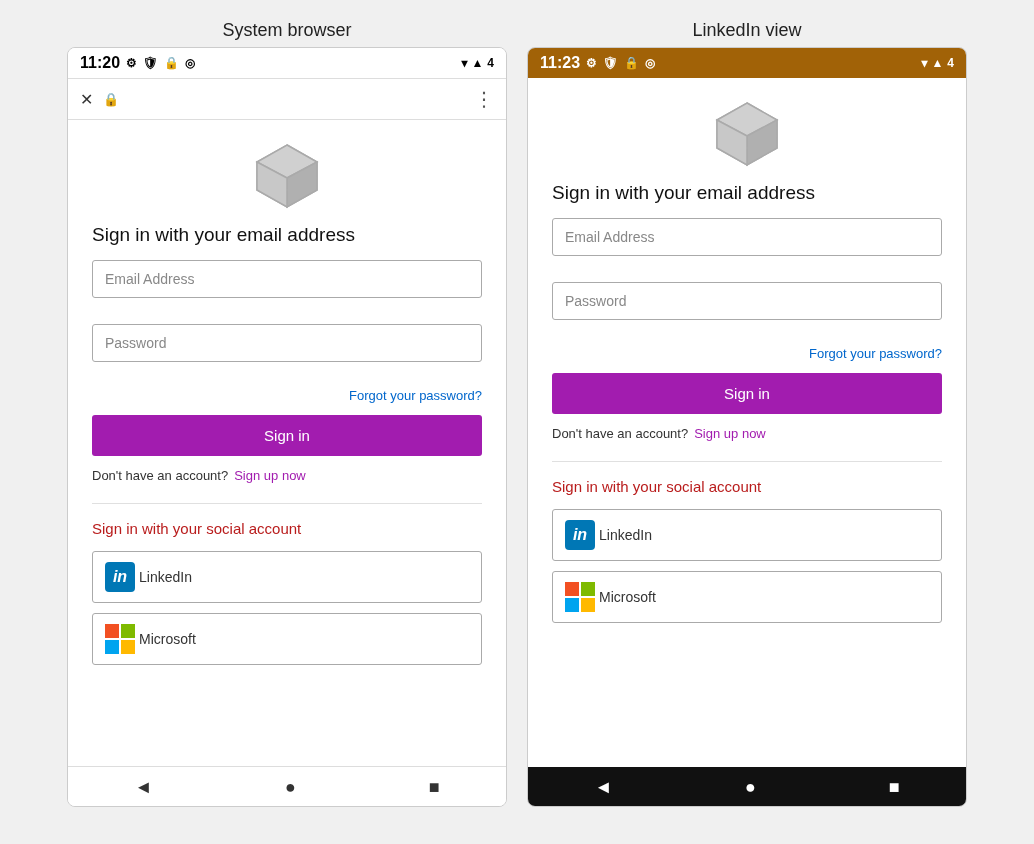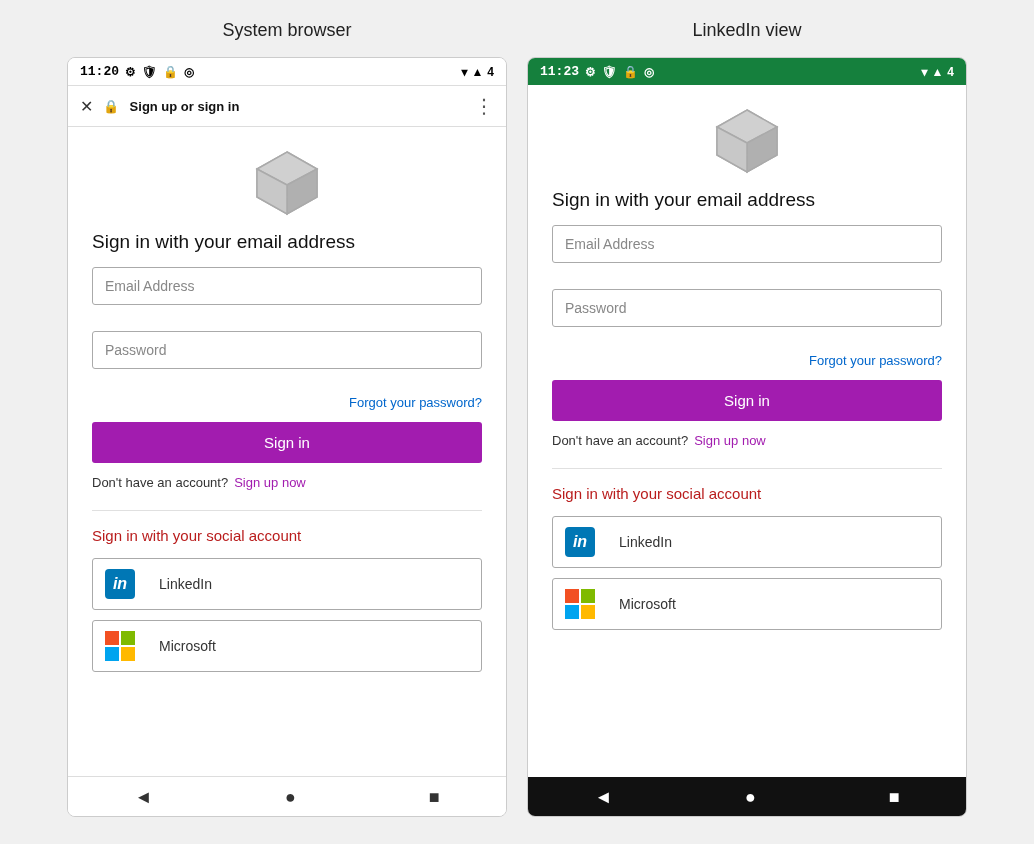--- a/index.html
+++ b/index.html
@@ -16,21 +16,20 @@
     .main-container {
       display: flex;
       gap: 20px;
       width: 100%;
       justify-content: center;
     }
     .section-title {
       font-size: 18px;
       font-weight: 400;
       text-align: right;
-      margin-bottom: 10px;
       color: #222;
     }
     
     .phone {
       background: #fff;
       border: 1.5px solid #ccc;
       border-radius: 8px;
       overflow: hidden;
       width: 440px;
       min-height: 760px;
@@ -42,26 +41,26 @@
       display: flex;
       align-items: center;
       justify-content: space-between;
       padding: 6px 12px;
       font-size: 12px;
       font-weight: 600;
       color: #000;
       background: #fff;
     }
     .status-bar.dark {
-      background: #15803d;
+      background: #a16207;
       color: #fff;
     }
     .status-left { display: flex; align-items: center; gap: 6px; }
     .status-right { display: flex; align-items: center; gap: 4px; }
-    .status-time { font-size: 13px; font-weight: 700; font-family: Liberation Mono, monospace; }
+    .status-time { font-size: 16px; font-weight: 700; }
     
     .browser-bar {
       border-top: 1px solid #ddd;
       border-bottom: 1px solid #ddd;
       padding: 8px 12px;
       display: flex;
       align-items: center;
       gap: 10px;
       background: #fff;
     }
@@ -171,21 +170,21 @@
     .social-btn {
       width: 100%;
       border: 1.5px solid #aaa;
       border-radius: 3px;
       padding: 10px 12px;
       font-size: 14px;
       color: #333;
       background: #fff;
       display: flex;
       align-items: center;
-      gap: 24px;
+      gap: 4px;
       cursor: pointer;
       margin-bottom: 10px;
     }
     .linkedin-icon {
       background: #0077b5;
       color: #fff;
       font-weight: 900;
       font-size: 16px;
       font-style: italic;
       width: 30px;
@@ -253,21 +252,20 @@
           <span>▾</span>
           <span>▲</span>
           <span>4</span>
         </div>
       </div>
 
       <div class="browser-bar">
         <span class="browser-bar-close">✕</span>
         <span style="font-size:13px;">🔒</span>
         <div class="browser-bar-center">
-          <span class="browser-bar-title">Sign up or sign in</span>
         </div>
         <span class="browser-bar-menu">⋮</span>
       </div>
 
       <div class="content">
         
         <div class="cube-container">
           <svg class="cube-svg" viewBox="0 0 80 70" xmlns="http://www.w3.org/2000/svg">
             <polygon points="40,5 70,22 70,50 40,67 10,50 10,22" fill="#e8e8e8" stroke="#aaa" stroke-width="1.5"></polygon>
             <polygon points="40,5 70,22 40,38 10,22" fill="#d0d0d0" stroke="#aaa" stroke-width="1.5"></polygon>

